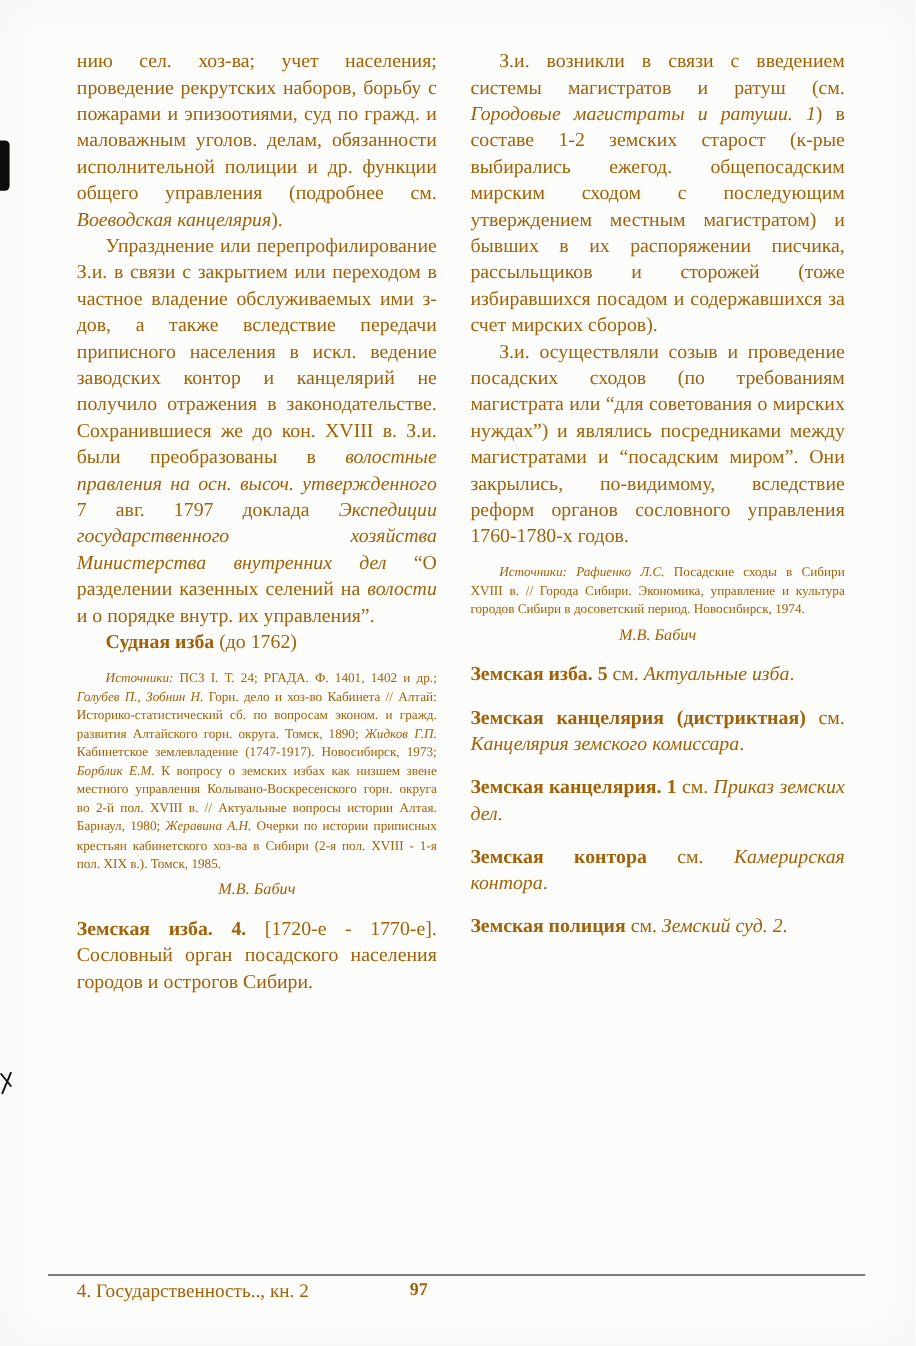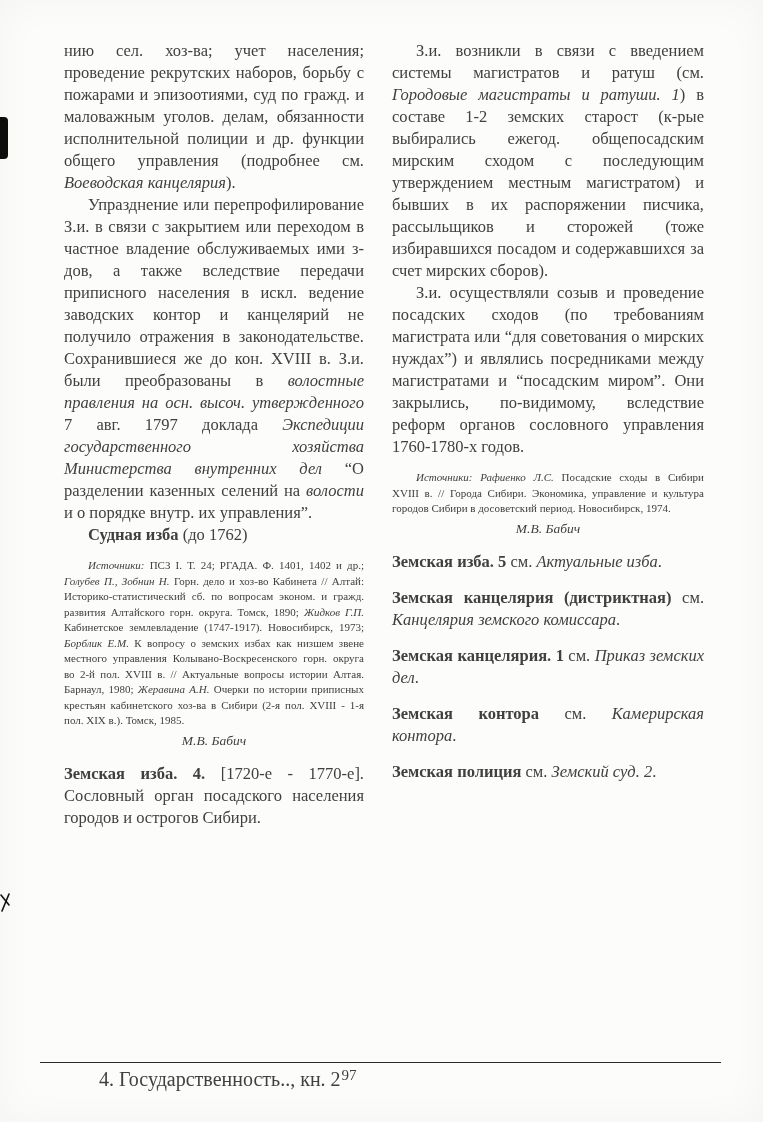--- a/index.html
+++ b/index.html
@@ -3,21 +3,21 @@
 <meta charset="utf-8">
 <style>
   html, body { margin: 0; padding: 0; background: #ffffff; }
   .page {
     position: relative;
     width: 763px;
     height: 1122px;
     background: #fcfcfa;
     overflow: hidden;
     font-family: "Liberation Serif", "DejaVu Serif", serif;
-    color: #404040;
+    color: #a16207;
     box-shadow: inset 0 0 40px rgba(0,0,0,0.035);
   }
   .col {
     position: absolute;
     top: 40px;
     text-align: justify;
   }
   .col-left  { left: 64px;  width: 300px; }
   .col-right { left: 392px; width: 312px; }
 
@@ -37,30 +37,30 @@
     position: absolute;
     left: 40px;
     right: 42px;
     top: 1062px;
     border-top: 1.2px solid #2a2a2a;
   }
   .footer-book {
     position: absolute;
     left: 64px;
     top: 1068px;
-    font-size: 20px;
-    margin-left: 35px;
+    font-size: 16px;
   }
   .footer-page {
     position: absolute;
     left: 0;
     width: 698px;
     top: 1067px;
     text-align: center;
     font-size: 15px;
+    font-weight: bold;
   }
 
   .artifact-bar {
     position: absolute;
     left: 0;
     top: 117px;
     width: 8px;
     height: 42px;
     background: #0d0d0d;
     border-radius: 0 4px 4px 0;

